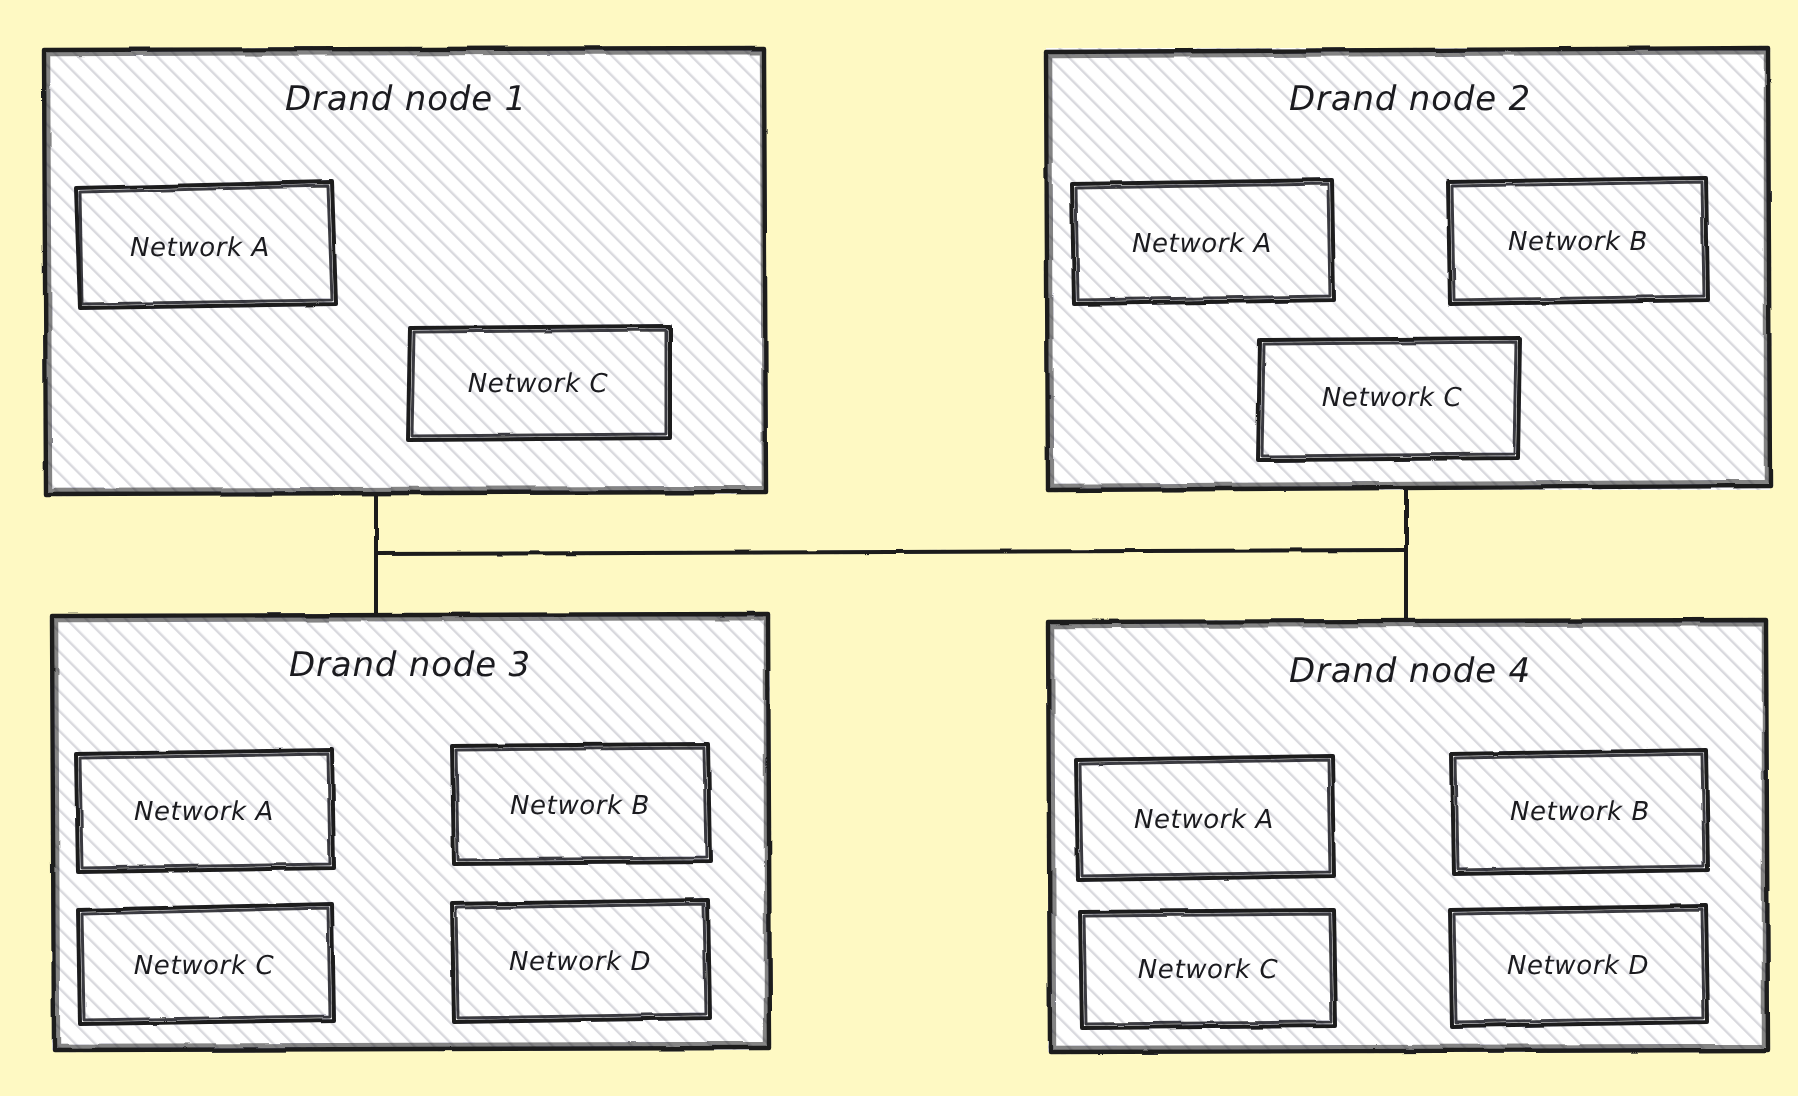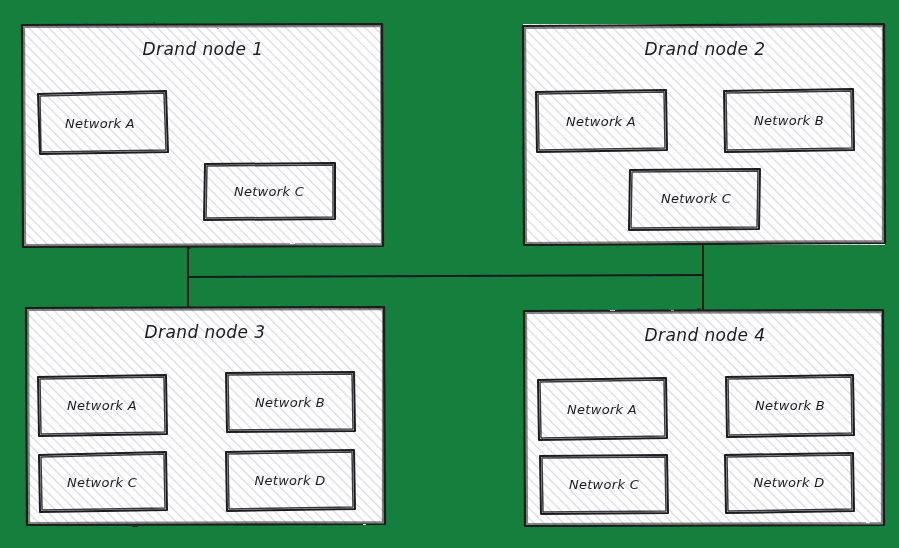--- a/index.html
+++ b/index.html
@@ -7,21 +7,21 @@
     padding: 0;
     background: #ffffff;
   }
   body {
     font-family: "DejaVu Sans", sans-serif;
   }
   #canvas {
     position: relative;
     width: 899px;
     height: 548px;
-    background: #15803d;
+    background: #fef9c3;
     overflow: hidden;
   }
   #diagram-svg {
     position: absolute;
     left: 0;
     top: 0;
     width: 899px;
     height: 548px;
   }
   .node-title {

